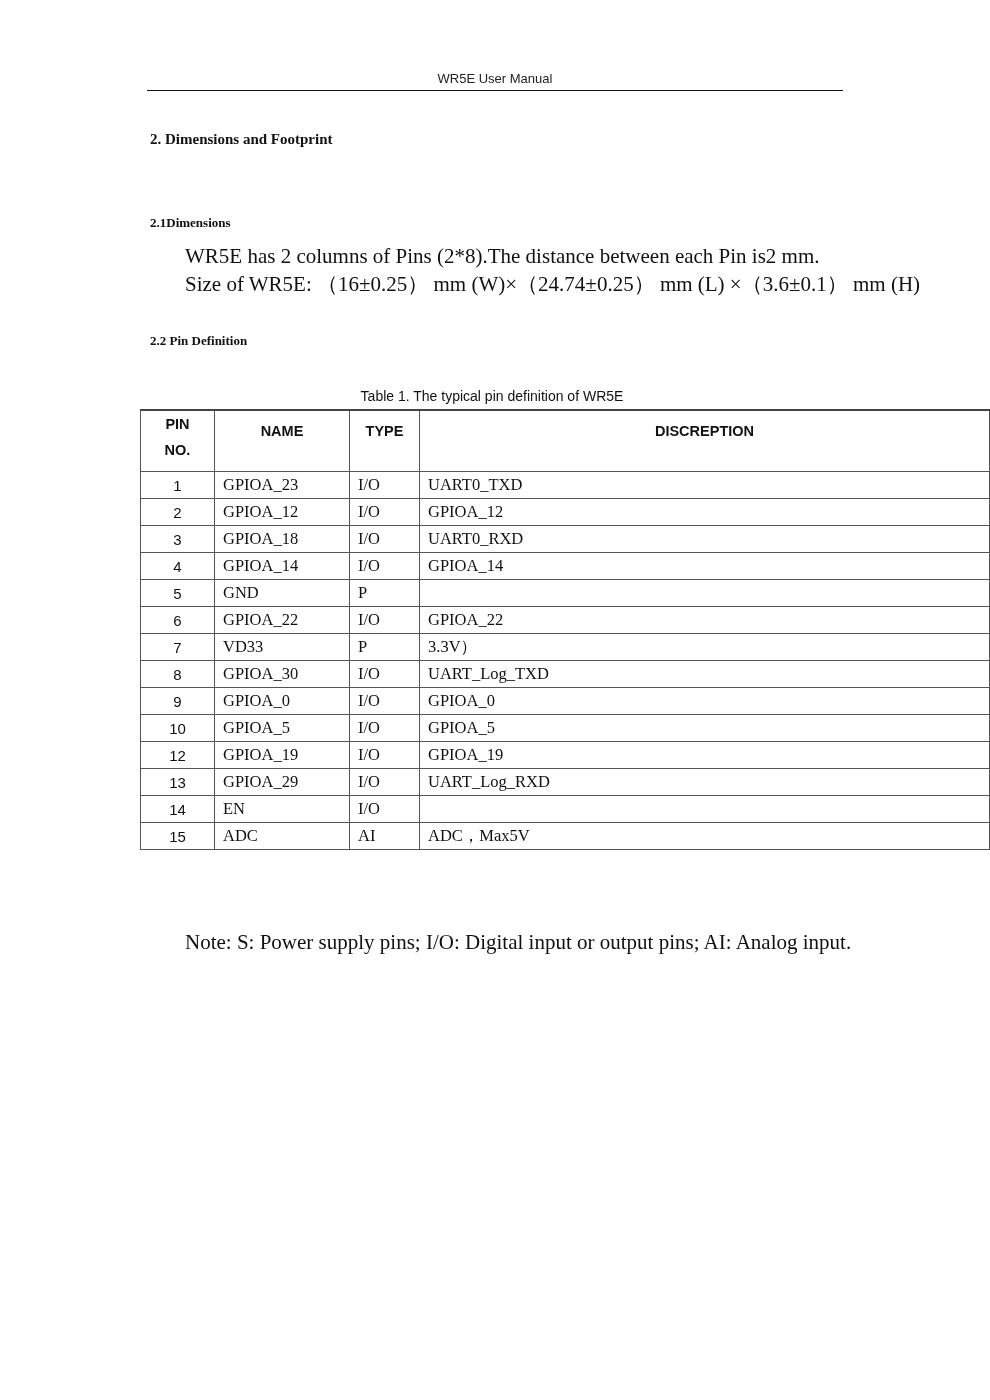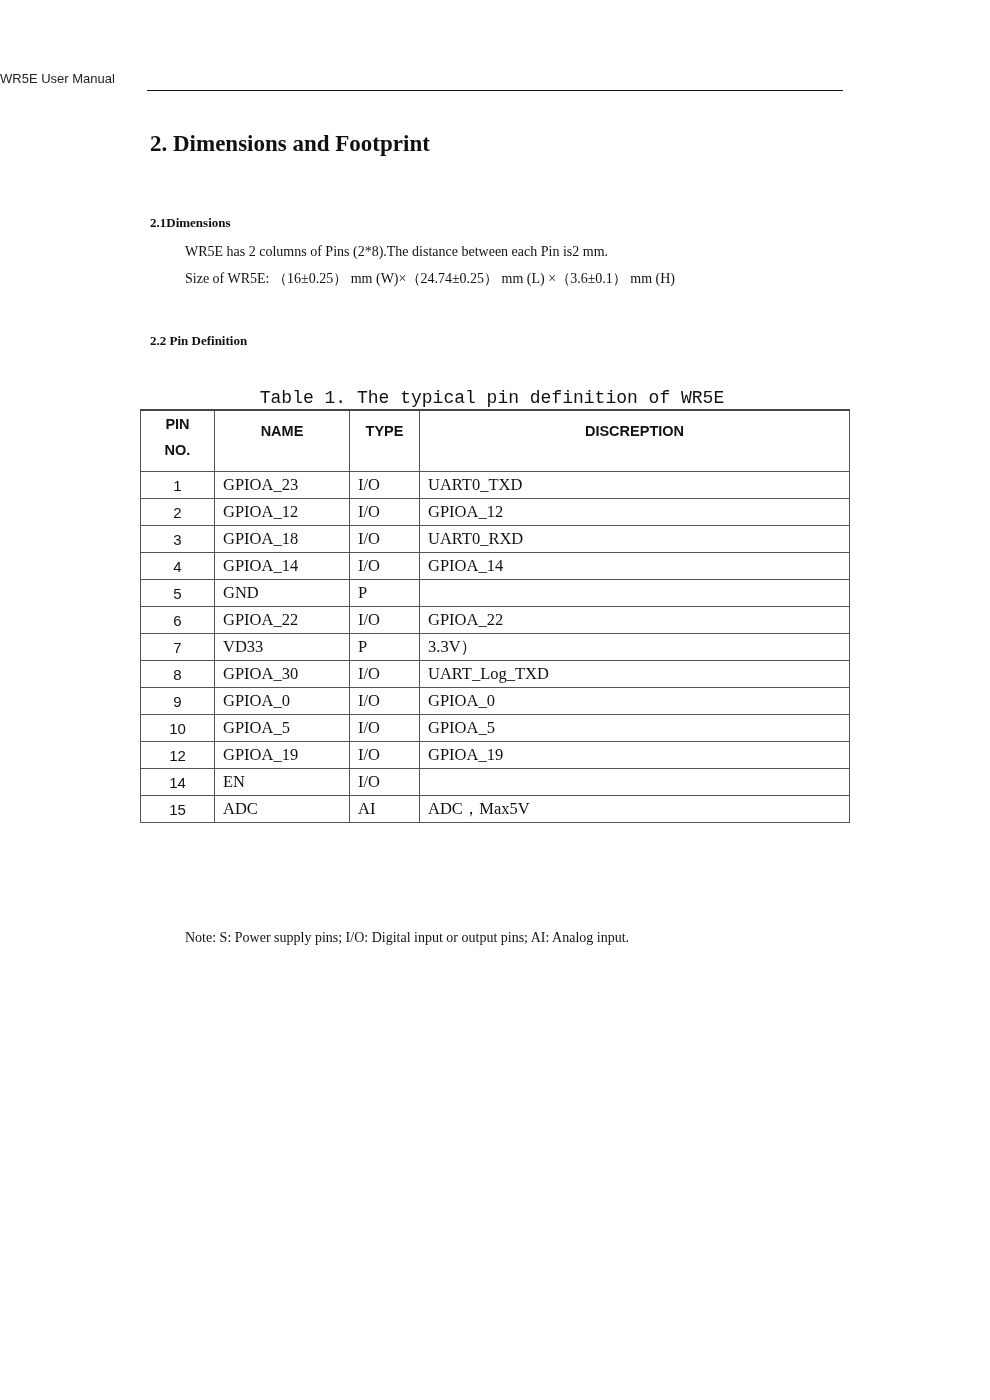--- a/index.html
+++ b/index.html
@@ -1,40 +1,40 @@
 <!DOCTYPE html>
 <html><head>
 <meta charset="utf-8">
 <style>
   html, body { margin: 0; padding: 0; background: #ffffff; }
   body { width: 990px; height: 1400px; position: relative; overflow: hidden; color: #111; }
   .page { position: absolute; left: 0; top: 0; width: 990px; height: 1400px; }
   .header-text {
-    position: absolute; left: 0; width: 990px; top: 71px; 
+    position: absolute; left: 0; width: 990px; top: 71px; text-align: center;
     font-family: "Liberation Sans", "DejaVu Sans", sans-serif; font-size: 13px; color: #222;
   }
   .header-rule { position: absolute; left: 147px; width: 696px; top: 90px; height: 0; border-top: 1.5px solid #111; }
   .h1 {
     position: absolute; left: 150px; top: 131px;
-    font-family: "Liberation Serif", "DejaVu Serif", serif; font-weight: bold; font-size: 23px;
+    font-family: "Liberation Serif", "DejaVu Serif", serif; font-weight: bold; font-size: 15px;
   }
   .h2 {
     position: absolute; left: 150px;
     font-family: "Liberation Serif", "DejaVu Serif", serif; font-weight: bold; font-size: 13px; margin-top: 18px;
   }
   .para {
     position: absolute; left: 185px;
-    font-family: "Liberation Serif", "DejaVu Serif", serif; font-size: 14px; white-space: pre;
+    font-family: "Liberation Serif", "DejaVu Serif", serif; font-size: 21px; white-space: pre;
   }
   .caption {
     position: absolute; left: 0; width: 984px; top: 388px; text-align: center;
-    font-family: Liberation Mono, monospace; font-size: 18px;
+    font-family: Liberation Sans, sans-serif; font-size: 14px;
   }
   table.pins {
-    position: absolute; left: 140px; top: 409px; width: 710px;
+    position: absolute; left: 140px; top: 409px; width: 850px;
     border-collapse: collapse;
     font-family: "Liberation Serif", "DejaVu Serif", serif; font-size: 16.5px;
   }
   table.pins th, table.pins td { border: 1px solid #555; padding: 0 8px; height: 26px; }
   table.pins th {
     font-family: "Liberation Sans", "DejaVu Sans", sans-serif; font-weight: bold; font-size: 14.5px;
     vertical-align: top; padding-top: 12px; height: 48px;
   }
   table.pins tr.head { border-top: 2px solid #444; }
   table.pins tr { border-bottom: 1.5px solid #222; }
@@ -132,20 +132,26 @@
           <td class="type">I/O</td>
           <td>GPIOA_5</td>
         </tr>
         <tr>
           <td class="pin">12</td>
           <td>GPIOA_19</td>
           <td class="type">I/O</td>
           <td>GPIOA_19</td>
         </tr>
         <tr>
+          <td class="pin">13</td>
+          <td>GPIOA_29</td>
+          <td class="type">I/O</td>
+          <td>UART_Log_RXD</td>
+        </tr>
+        <tr>
           <td class="pin">14</td>
           <td>EN</td>
           <td class="type">I/O</td>
           <td></td>
         </tr>
         <tr>
           <td class="pin">15</td>
           <td>ADC</td>
           <td class="type">AI</td>
           <td>ADC，Max5V</td>

